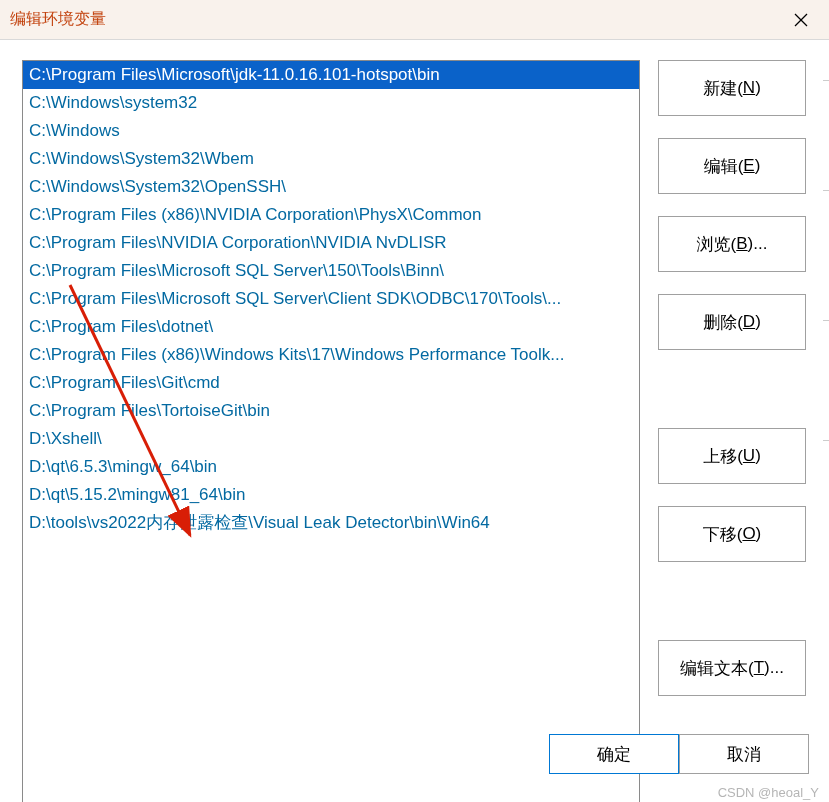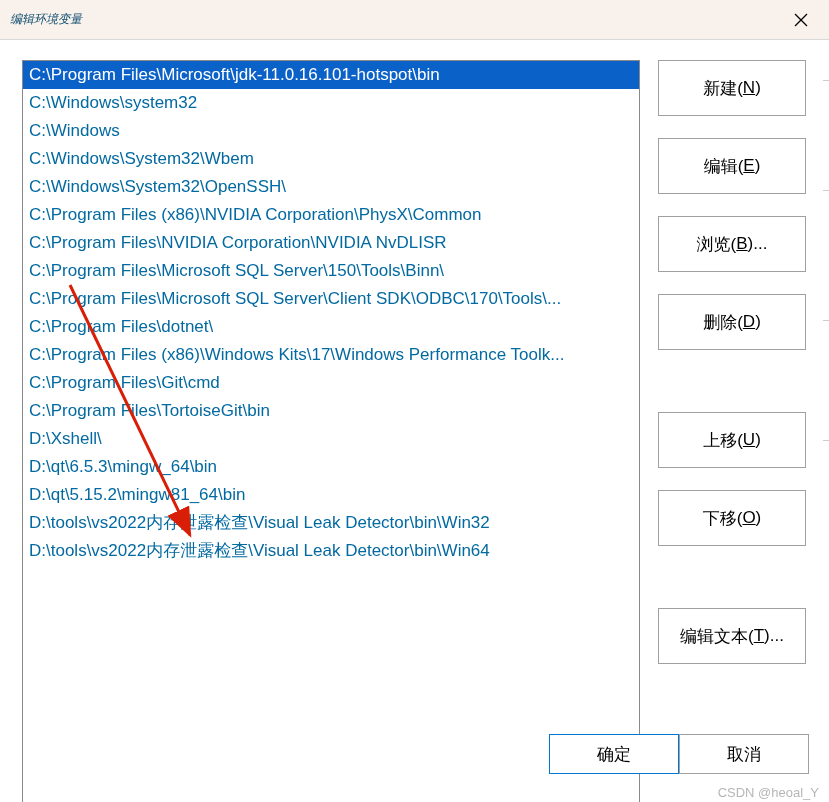--- a/index.html
+++ b/index.html
@@ -20,23 +20,22 @@
       display: flex;
       justify-content: space-between;
       align-items: center;
       height: 40px;
       background: #f9f2ec;
       border-bottom: 1px solid #d9d9d9;
       padding-left: 10px;
       padding-right: 8px;
     }
     .title-text {
-      font-size: 12px;
-      color: #0c4a6e;
-      font-style: italic;
+      font-size: 16px;
+      color: #c2410c;
     }
     .close-btn {
       width: 40px;
       height: 40px;
       display: flex;
       align-items: center;
       justify-content: center;
       cursor: pointer;
     }
     .close-btn svg {
@@ -88,21 +87,21 @@
       justify-content: center;
       font-family: inherit;
     }
     .btn u {
       text-decoration: underline;
     }
     .side-buttons .btn {
       margin-bottom: 22px;
     }
     .side-buttons .btn.gap-large {
-      margin-bottom: 62px;
+      margin-bottom: 78px;
     }
     .side-buttons .btn.gap-last {
       margin-bottom: 0;
     }
     .bottom-buttons {
       position: absolute;
       bottom: 28px;
       right: 20px;
       display: flex;
     }
@@ -163,21 +162,20 @@
       <div class="list-item">C:\Program Files\NVIDIA Corporation\NVIDIA NvDLISR</div>
       <div class="list-item">C:\Program Files\Microsoft SQL Server\150\Tools\Binn\</div>
       <div class="list-item">C:\Program Files\Microsoft SQL Server\Client SDK\ODBC\170\Tools\...</div>
       <div class="list-item">C:\Program Files\dotnet\</div>
       <div class="list-item">C:\Program Files (x86)\Windows Kits\17\Windows Performance Toolk...</div>
       <div class="list-item">C:\Program Files\Git\cmd</div>
       <div class="list-item">C:\Program Files\TortoiseGit\bin</div>
       <div class="list-item">D:\Xshell\</div>
       <div class="list-item">D:\qt\6.5.3\mingw_64\bin</div>
       <div class="list-item">D:\qt\5.15.2\mingw81_64\bin</div>
-      <div class="list-item">D:\tools\vs2022内存泄露检查\Visual Leak Detector\bin\Win32</div>
       <div class="list-item">D:\tools\vs2022内存泄露检查\Visual Leak Detector\bin\Win64</div>
     </div>
 
   <div class="side-buttons">
     <button class="btn">
         <span>新建(</span>
         <u>N</u>
         <span>)</span>
       </button>
     <button class="btn">

